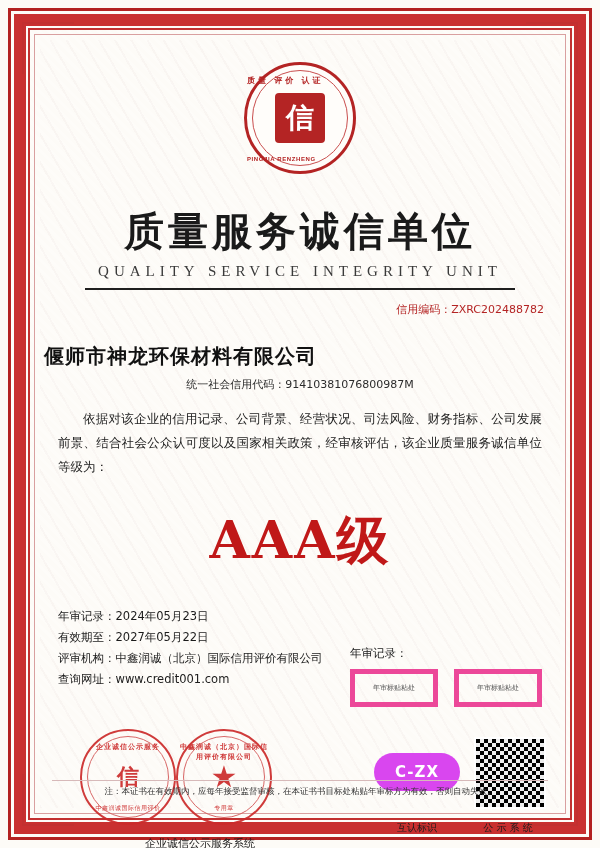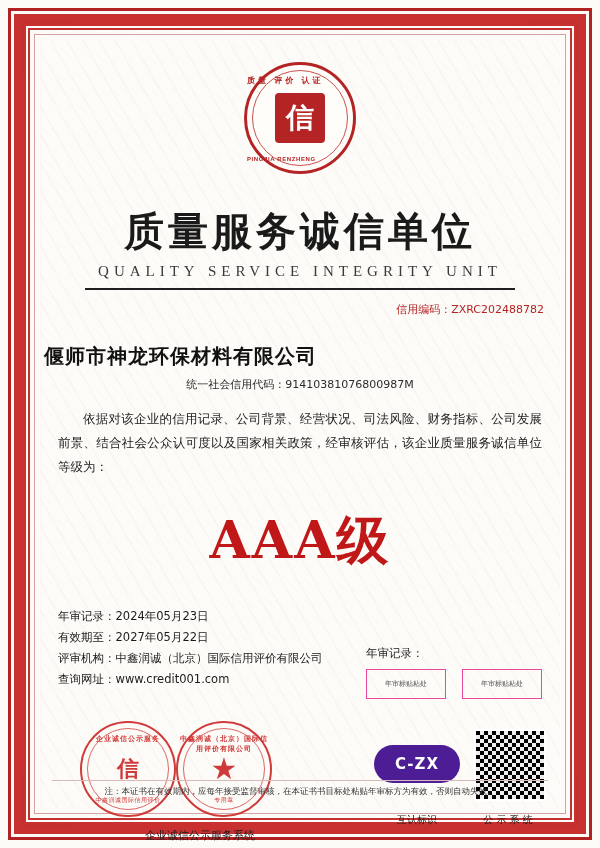--- a/index.html
+++ b/index.html
@@ -224,21 +224,21 @@
     color: #1b1b1b;
     margin-bottom: 8px;
   }
   .sticker-row {
     display: flex;
     gap: 16px;
   }
   .sticker {
     width: 78px;
     height: 28px;
-    border: 1px solid #ec4899;
+    border: 5px solid #ec4899;
     font-family: "DejaVu Sans", sans-serif;
     font-size: 7px;
     color: #555;
     display: flex;
     align-items: center;
     justify-content: center;
   }
 
   
   .seal-area {
@@ -294,21 +294,21 @@
     line-height: 1;
   }
 
   .logo-ceza {
     position: absolute;
     left: 330px;
     top: 24px;
     width: 86px;
     height: 38px;
     border-radius: 19px;
-    background: #4c1d95;
+    background: #d946ef;
     color: #fff;
     font-family: "DejaVu Sans", sans-serif;
     font-weight: bold;
     font-size: 15px;
     display: flex;
     align-items: center;
     justify-content: center;
     letter-spacing: 1px;
   }
   .qr {

